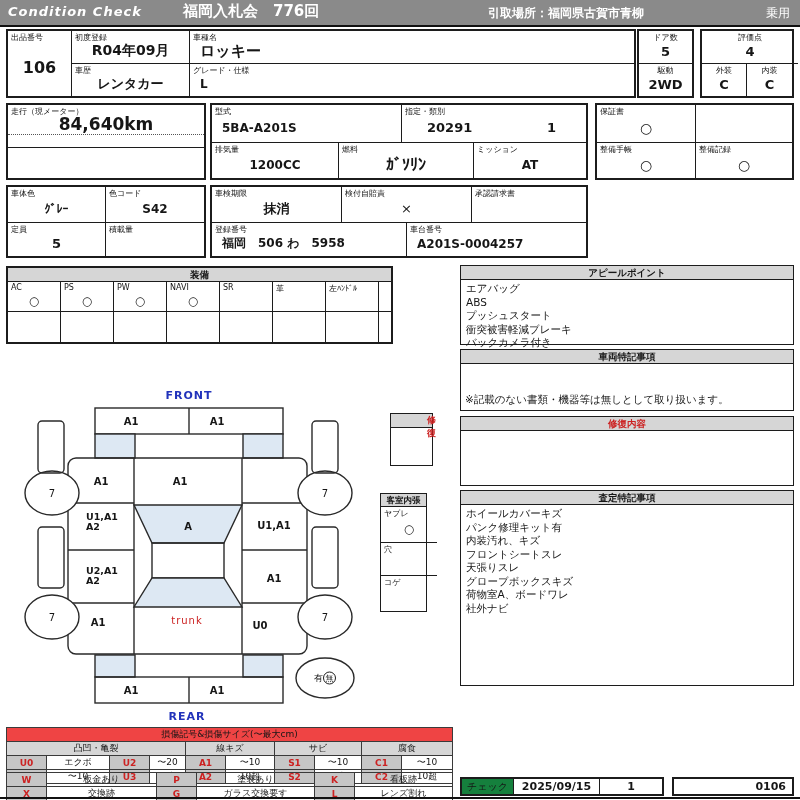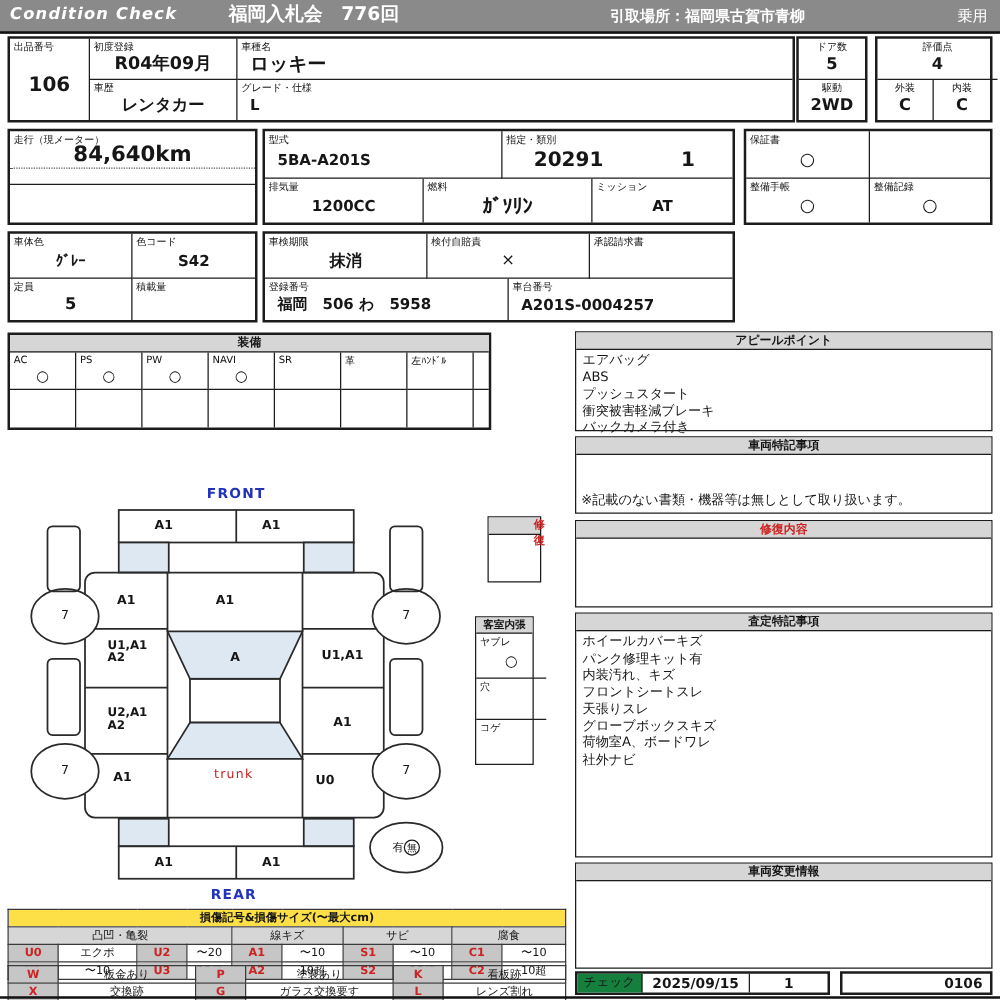--- a/index.html
+++ b/index.html
@@ -32,21 +32,21 @@
   .dlbl.two { transform:none; font-size:9.5px; line-height:10px; }
   .dlbl.two span { display:block; text-align:left; }
   .blue { color:#2233bb; letter-spacing:1px; font-size:11px; }
   .red  { color:#cc2222; }
   table.legend { border-collapse:collapse; table-layout:fixed; width:446px;
                  font-size:9px; }
   table.legend td { border:1px solid #3a3a3a; padding:0; height:10px;
                     text-align:center; white-space:nowrap; overflow:hidden; }
   td.code { background:#c6c6c6; color:#cc2222; font-weight:bold; }
   td.cat  { background:#d6d6d6; }
-  td.ttl  { background:#fde047;font-weight:bold; }
+  td.ttl  { background:#ef4444; }
   .dotted-top td { border-top:1px dotted #555; }
   .chip { border:1px solid #1c1c1c; border-radius:50%; display:inline-block;
           width:11px; height:11px; line-height:11px; font-size:8px; text-align:center; }
 </style>
 </head>
 <body>
 
 <div id="sheet">
 
   <div class="topbar">
@@ -113,21 +113,21 @@
     <div class="s bb" style="left:0;top:30px;width:196px;height:13px;"></div>
   </div>
 
   <div class="s b2" style="left:210px;top:103px;width:378px;height:77px;">
     <div class="s br bb" style="left:0;top:0;width:190px;height:38px;">
       <span class="lab">型式</span>
       <div class="cval left" style="font-size:12px;">5BA-A201S</div>
     </div>
     <div class="s bb" style="left:190px;top:0;width:184px;height:38px;">
       <span class="lab">指定・類別</span>
-      <div class="cval" style="justify-content:space-between;padding:0 30px 0 25px;font-size:16px;">
+      <div class="cval" style="justify-content:space-between;padding:0 30px 0 25px;font-size:13px;">
         <span>20291</span>
         <span>1</span>
       </div>
     </div>
     <div class="s br" style="left:0;top:38px;width:127px;height:35px;">
       <span class="lab">排気量</span>
       <div class="cval" style="font-size:12px;">1200CC</div>
     </div>
     <div class="s br" style="left:127px;top:38px;width:135px;height:35px;">
       <span class="lab">燃料</span>
@@ -269,24 +269,20 @@
       <div>パンク修理キット有</div>
       <div>内装汚れ、キズ</div>
       <div>フロントシートスレ</div>
       <div>天張りスレ</div>
       <div>グローブボックスキズ</div>
       <div>荷物室A、ボードワレ</div>
       <div>社外ナビ</div>
     </div>
   </div>
 
-  <div class="s b1" style="left:460px;top:690px;width:334px;height:85px;">
-    <div class="sec-h">車両変更情報</div>
-    <div class="sec-b"></div>
-  </div>
 
   <div class="s b2" style="left:460px;top:777px;width:204px;height:19px;">
     <div class="s br" style="left:0;top:0;width:52px;height:15px;background:#15803d;text-align:center;font-size:10px;line-height:15px;">チェック</div>
     <div class="s br" style="left:52px;top:0;width:86px;height:15px;text-align:center;font-weight:bold;font-size:11px;line-height:15px;">2025/09/15</div>
     <div class="s" style="left:138px;top:0;width:62px;height:15px;text-align:center;font-weight:bold;font-size:11px;line-height:15px;">1</div>
   </div>
   <div class="s b2" style="left:672px;top:777px;width:122px;height:19px;">
     <div class="s" style="right:6px;top:0;height:15px;font-weight:bold;font-size:11px;line-height:15px;">0106</div>
   </div>
 

